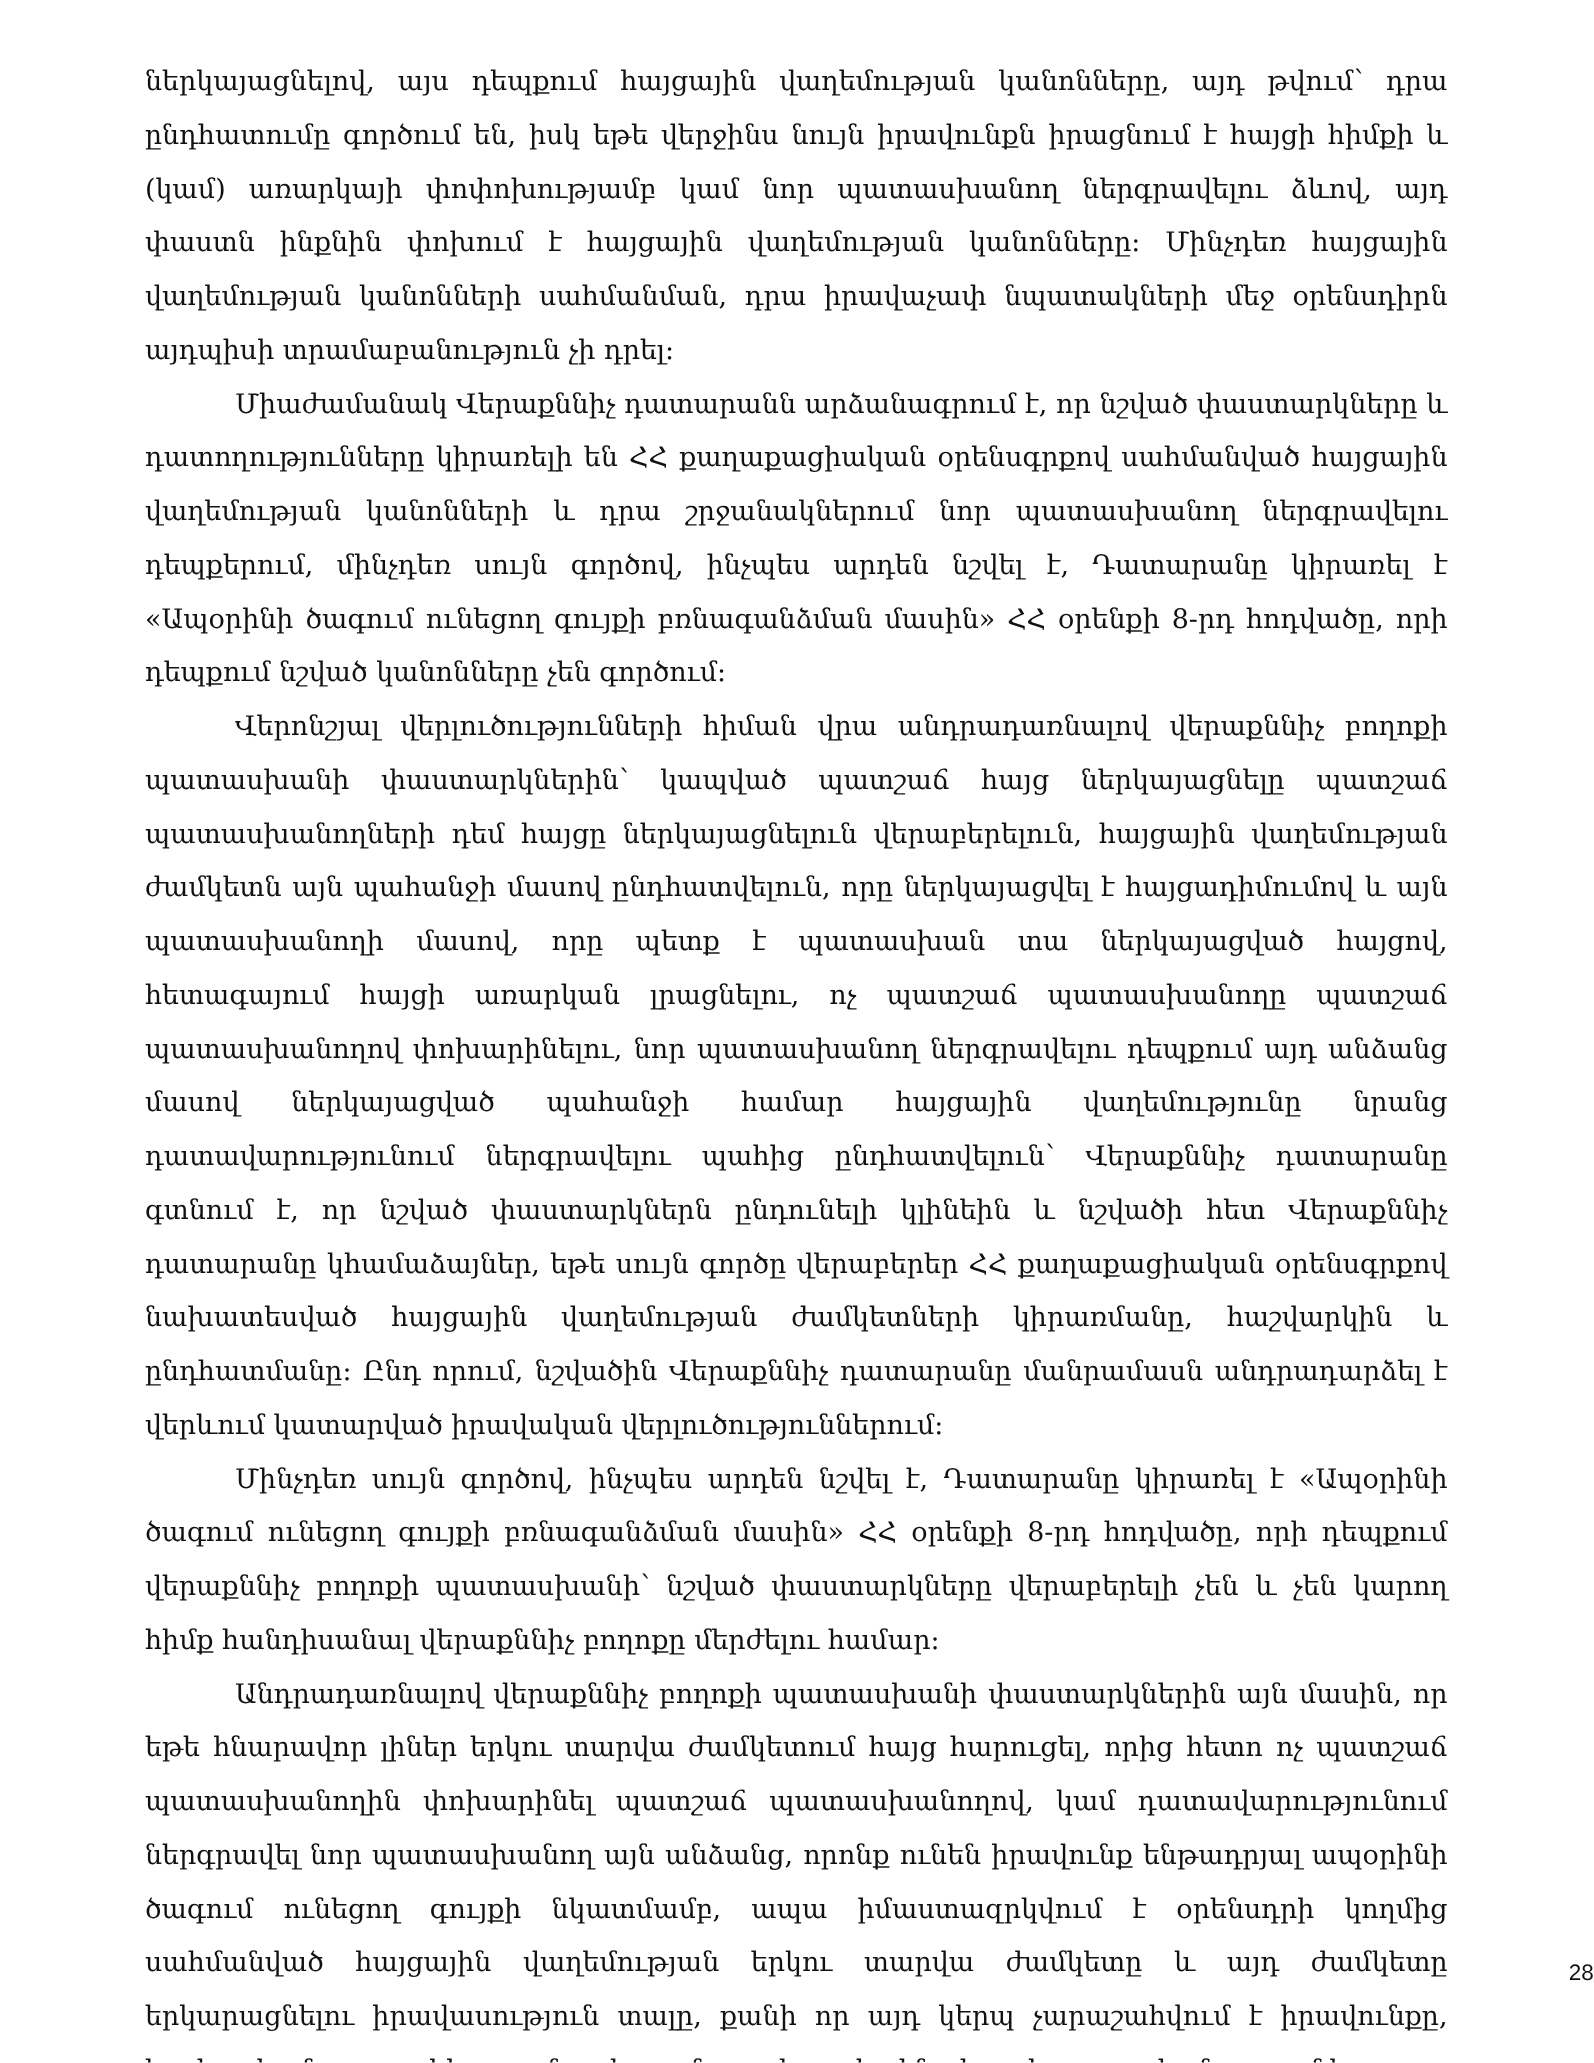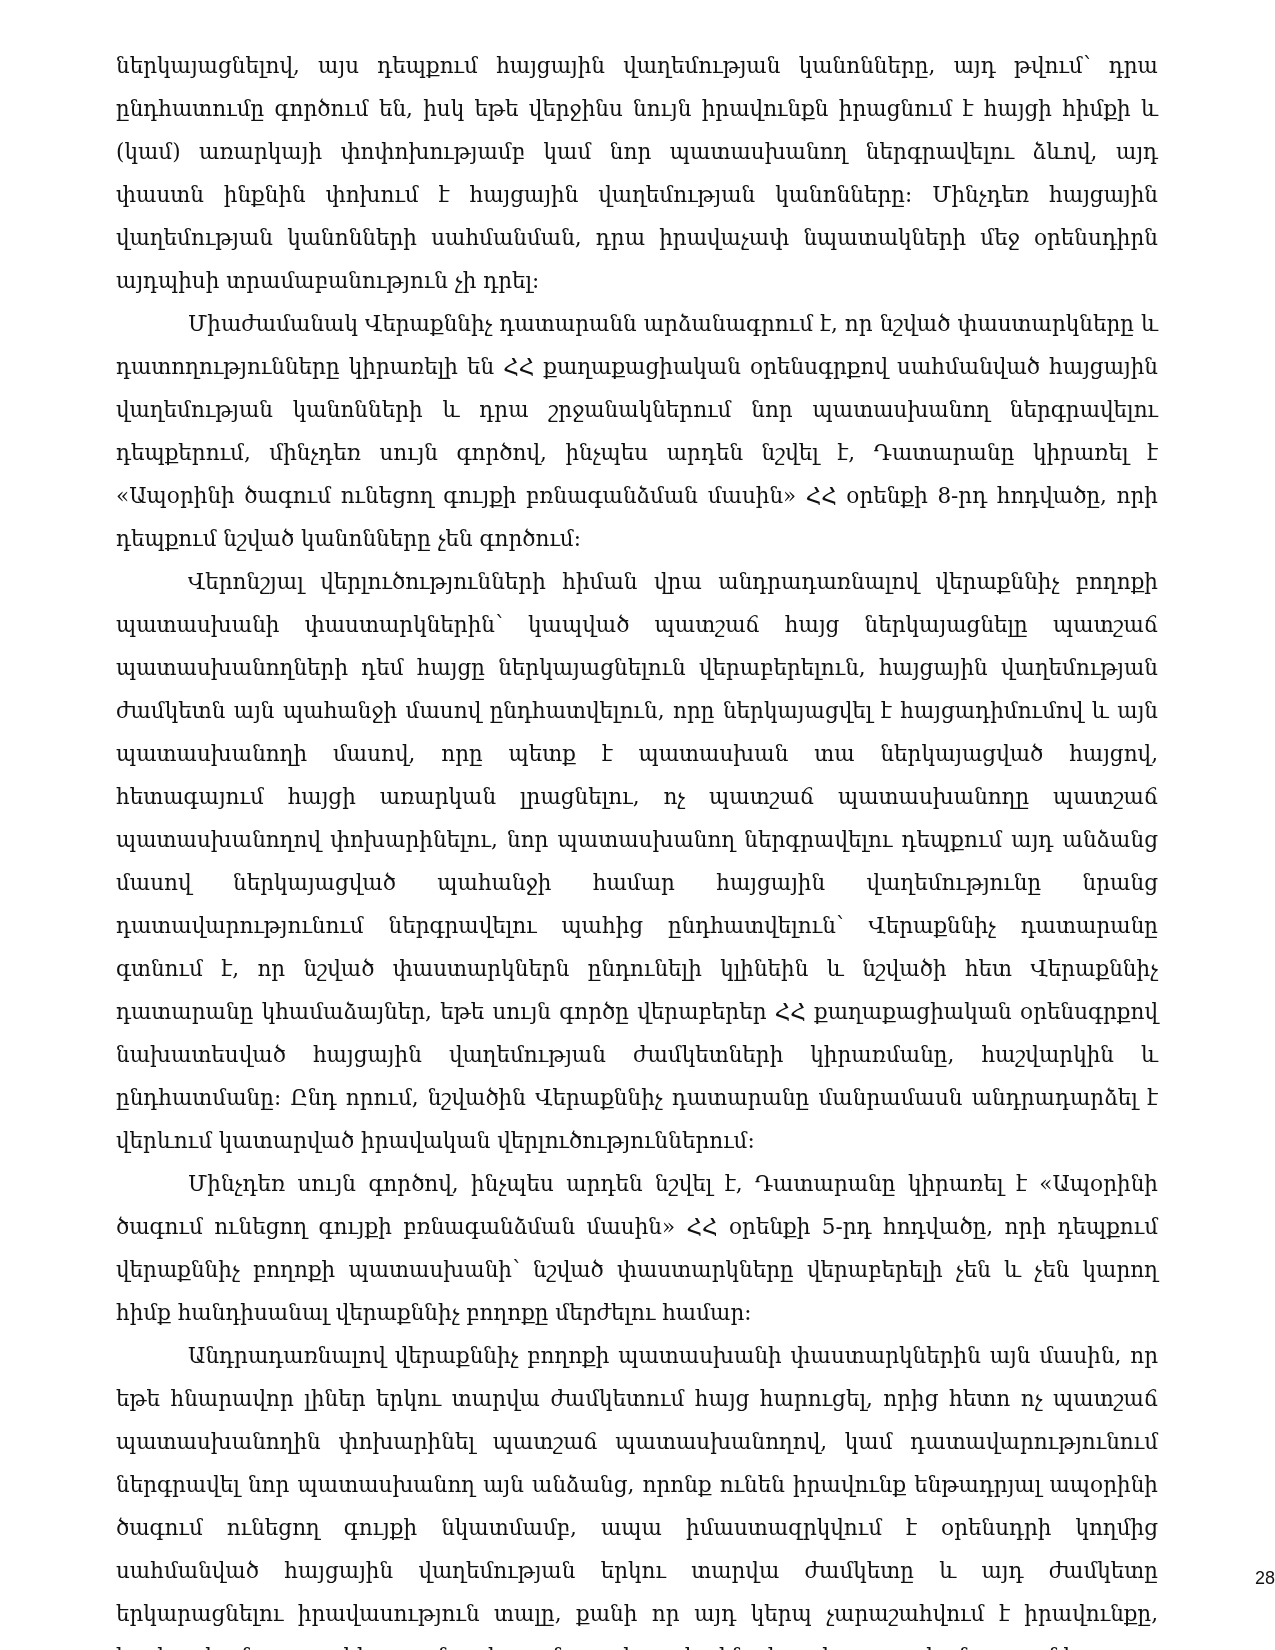--- a/index.html
+++ b/index.html
@@ -18,17 +18,17 @@
     font-size: 18px; color: #111;
   }
 </style>
 </head>
 <body>
 
 <div class="page">
   <p>ներկայացնելով, այս դեպքում հայցային վաղեմության կանոնները, այդ թվում՝ դրա ընդհատումը գործում են, իսկ եթե վերջինս նույն իրավունքն իրացնում է հայցի հիմքի և (կամ) առարկայի փոփոխությամբ կամ նոր պատասխանող ներգրավելու ձևով, այդ փաստն ինքնին փոխում է հայցային վաղեմության կանոնները: Մինչդեռ հայցային վաղեմության կանոնների սահմանման, դրա իրավաչափ նպատակների մեջ օրենսդիրն այդպիսի տրամաբանություն չի դրել:</p>
   <p class="indent">Միաժամանակ Վերաքննիչ դատարանն արձանագրում է, որ նշված փաստարկները և դատողությունները կիրառելի են ՀՀ քաղաքացիական օրենսգրքով սահմանված հայցային վաղեմության կանոնների և դրա շրջանակներում նոր պատասխանող ներգրավելու դեպքերում, մինչդեռ սույն գործով, ինչպես արդեն նշվել է, Դատարանը կիրառել է «Ապօրինի ծագում ունեցող գույքի բռնագանձման մասին» ՀՀ օրենքի 8-րդ հոդվածը, որի դեպքում նշված կանոնները չեն գործում:</p>
   <p class="indent">Վերոնշյալ վերլուծությունների հիման վրա անդրադառնալով վերաքննիչ բողոքի պատասխանի փաստարկներին՝ կապված պատշաճ հայց ներկայացնելը պատշաճ պատասխանողների դեմ հայցը ներկայացնելուն վերաբերելուն, հայցային վաղեմության ժամկետն այն պահանջի մասով ընդհատվելուն, որը ներկայացվել է հայցադիմումով և այն պատասխանողի մասով, որը պետք է պատասխան տա ներկայացված հայցով, հետագայում հայցի առարկան լրացնելու, ոչ պատշաճ պատասխանողը պատշաճ պատասխանողով փոխարինելու, նոր պատասխանող ներգրավելու դեպքում այդ անձանց մասով ներկայացված պահանջի համար հայցային վաղեմությունը նրանց դատավարությունում ներգրավելու պահից ընդհատվելուն՝ Վերաքննիչ դատարանը գտնում է, որ նշված փաստարկներն ընդունելի կլինեին և նշվածի հետ Վերաքննիչ դատարանը կհամաձայներ, եթե սույն գործը վերաբերեր ՀՀ քաղաքացիական օրենսգրքով նախատեսված հայցային վաղեմության ժամկետների կիրառմանը, հաշվարկին և ընդհատմանը: Ընդ որում, նշվածին Վերաքննիչ դատարանը մանրամասն անդրադարձել է վերևում կատարված իրավական վերլուծություններում:</p>
-  <p class="indent">Մինչդեռ սույն գործով, ինչպես արդեն նշվել է, Դատարանը կիրառել է «Ապօրինի ծագում ունեցող գույքի բռնագանձման մասին» ՀՀ օրենքի 5-րդ հոդվածը, որի դեպքում վերաքննիչ բողոքի պատասխանի՝ նշված փաստարկները վերաբերելի չեն և չեն կարող հիմք հանդիսանալ վերաքննիչ բողոքը մերժելու համար:</p>
+  <p class="indent">Մինչդեռ սույն գործով, ինչպես արդեն նշվել է, Դատարանը կիրառել է «Ապօրինի ծագում ունեցող գույքի բռնագանձման մասին» ՀՀ օրենքի 8-րդ հոդվածը, որի դեպքում վերաքննիչ բողոքի պատասխանի՝ նշված փաստարկները վերաբերելի չեն և չեն կարող հիմք հանդիսանալ վերաքննիչ բողոքը մերժելու համար:</p>
   <p class="indent">Անդրադառնալով վերաքննիչ բողոքի պատասխանի փաստարկներին այն մասին, որ եթե հնարավոր լիներ երկու տարվա ժամկետում հայց հարուցել, որից հետո ոչ պատշաճ պատասխանողին փոխարինել պատշաճ պատասխանողով, կամ դատավարությունում ներգրավել նոր պատասխանող այն անձանց, որոնք ունեն իրավունք ենթադրյալ ապօրինի ծագում ունեցող գույքի նկատմամբ, ապա իմաստազրկվում է օրենսդրի կողմից սահմանված հայցային վաղեմության երկու տարվա ժամկետը և այդ ժամկետը երկարացնելու իրավասություն տալը, քանի որ այդ կերպ չարաշահվում է իրավունքը, խախտվում որոշակիության սկզբունքը, հայցվորին հայցի առարկան լրացնելու, ոչ պատշաճ կողմը պատշաճ կողմով փոխարինելու մասին միջնորդություն ներկայացնելու իրավունք վերապահելը չի կարող մեկնաբանվել հայցային վաղեմության ինստիտուտից դուրս և տնօրինչականության սկզբունքից ելնելով հայցվորին վերապահել իրավունք՝ ի խախտումն կամ ի հաշիվ պատասխանողների իրավունքների, Վերաքննիչ դատարանը հարկ է համարում նշել, որ վերևում կատարված իրավական վերլուծություններում արդեն անդրադարձ կատարվել է ինչպես «Ապօրինի ծագում ունեցող գույքի բռնագանձման մասին» ՀՀ օրենքի 8-րդ հոդվածի 1-ին մասում նախատեսված ուսումնասիրության ժամկետների սահմանման</p>
 </div>
 
 <div class="pagenum">28</div>
 
 </body></html>

